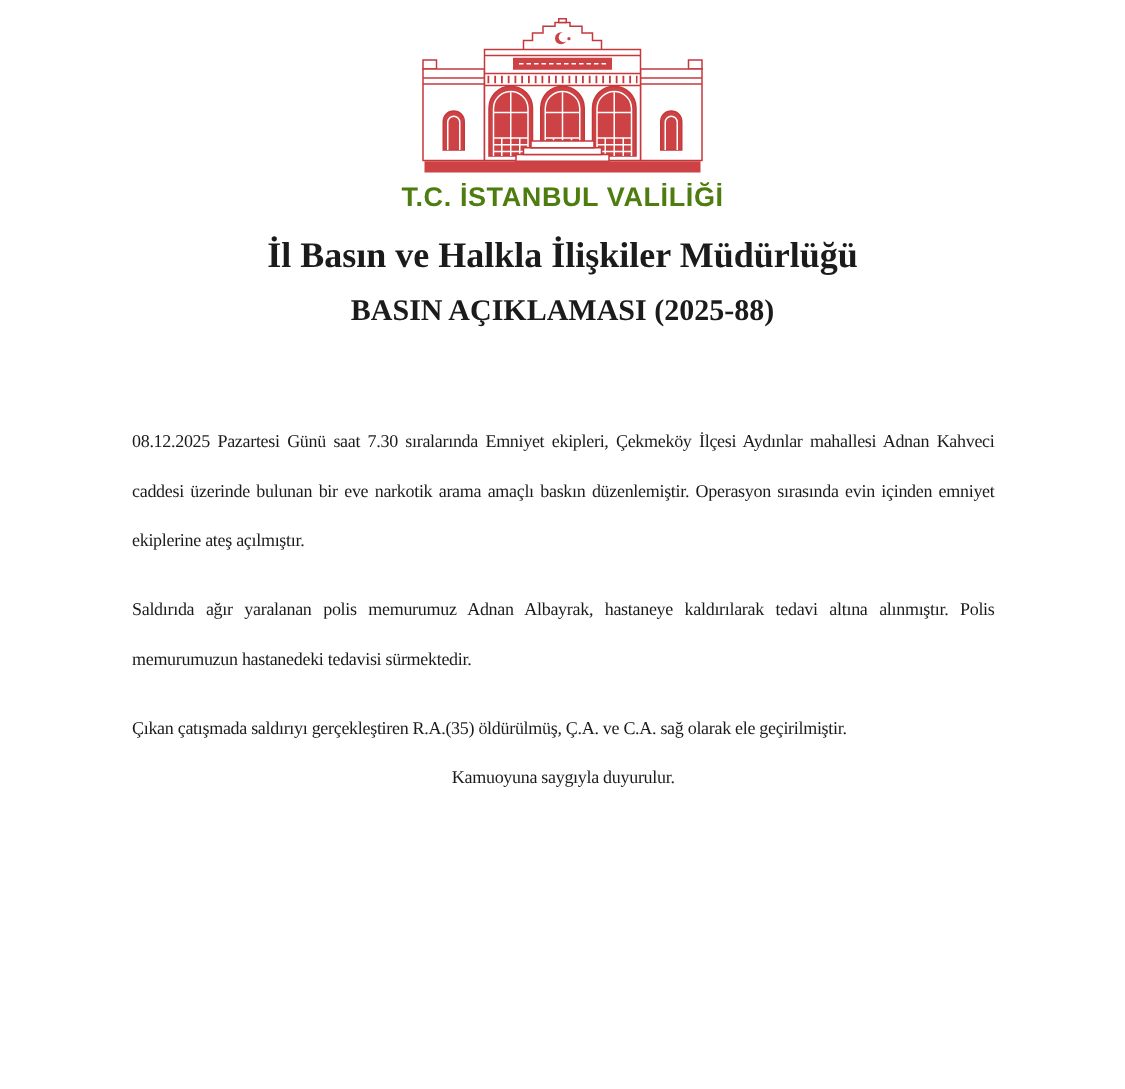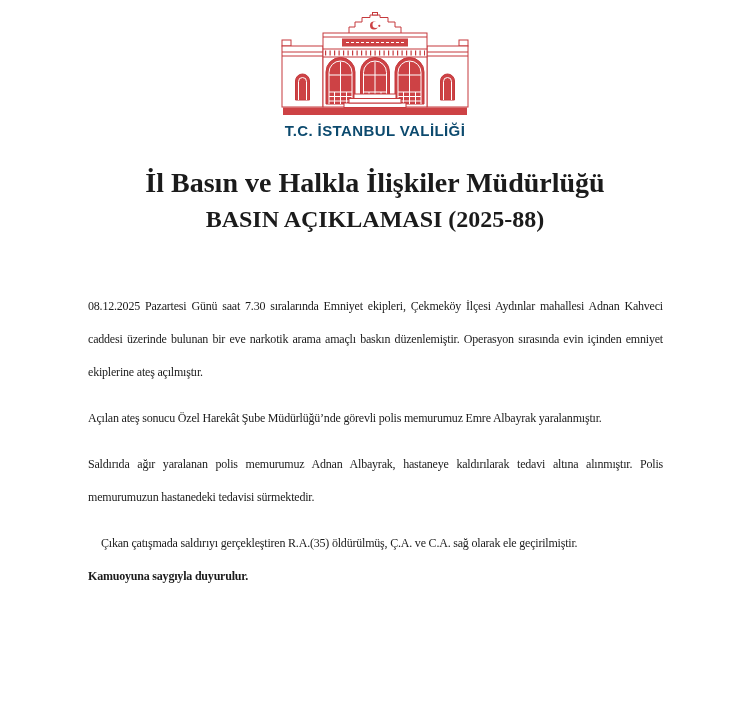--- a/index.html
+++ b/index.html
@@ -20,55 +20,54 @@
     text-align: center;
     padding-top: 12px;
   }
   .logo svg {
     display: block;
     margin: 0 auto;
   }
   .logo-title {
     font-family: "Liberation Sans", "DejaVu Sans", sans-serif;
     font-weight: 700;
-    font-size: 15px;
+    font-size: 18px;
     letter-spacing: 0.4px;
-    color: #0c4a6e;
+    color: #4d7c0f;
     margin-top: 3px;
     line-height: 24px;
   }
   .dept {
     font-weight: 700;
-    font-size: 28px;
+    font-size: 24px;
     line-height: 24px;
-    margin-top: 28px;
+    margin-top: 16px;
   }
   .doc-title {
     font-weight: 700;
-    font-size: 24px;
+    font-size: 20px;
     line-height: 24px;
     margin-top: 12px;
   }
   .content {
     margin: 59px 87px 0 88px;
   }
   .content p {
     margin: 0 0 13px 0;
     font-size: 12px;
     line-height: 33px;
     letter-spacing: -0.2px;
     text-align: justify;
   }
   .content p.tight {
     margin-bottom: 0;
-    margin-left: 13px;
   }
   .content p.closing {
-    font-weight: 700;
-    text-align: left;
+    font-weight: 400;
+    text-align: center;
     margin-bottom: 0;
   }
 </style>
 </head>
 <body>
 
 <div class="page">
 
   <header class="masthead">
 
@@ -132,19 +131,18 @@
       <div class="logo-title">T.C. İSTANBUL VALİLİĞİ</div>
     </div>
 
     <div class="dept">İl Basın ve Halkla İlişkiler Müdürlüğü</div>
     <div class="doc-title">BASIN AÇIKLAMASI (2025-88)</div>
 
   </header>
 
   <main class="content">
     <p>08.12.2025 Pazartesi Günü saat 7.30 sıralarında Emniyet ekipleri, Çekmeköy İlçesi Aydınlar mahallesi Adnan Kahveci caddesi üzerinde bulunan bir eve narkotik arama amaçlı baskın düzenlemiştir. Operasyon sırasında evin içinden emniyet ekiplerine ateş açılmıştır.</p>
-    <p>Açılan ateş sonucu Özel Harekât Şube Müdürlüğü’nde görevli polis memurumuz Emre Albayrak yaralanmıştır.</p>
     <p>Saldırıda ağır yaralanan polis memurumuz Adnan Albayrak, hastaneye kaldırılarak tedavi altına alınmıştır. Polis memurumuzun hastanedeki tedavisi sürmektedir.</p>
     <p class="tight">Çıkan çatışmada saldırıyı gerçekleştiren R.A.(35) öldürülmüş, Ç.A. ve C.A. sağ olarak ele geçirilmiştir.</p>
     <p class="closing">Kamuoyuna saygıyla duyurulur.</p>
   </main>
 
 </div>
 
 </body></html>

